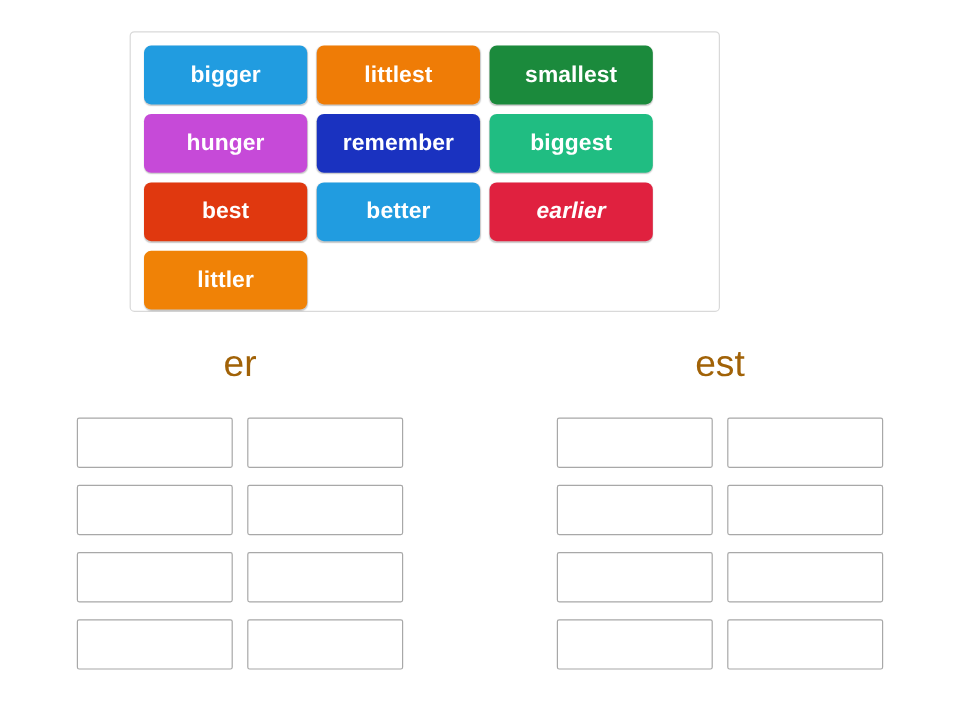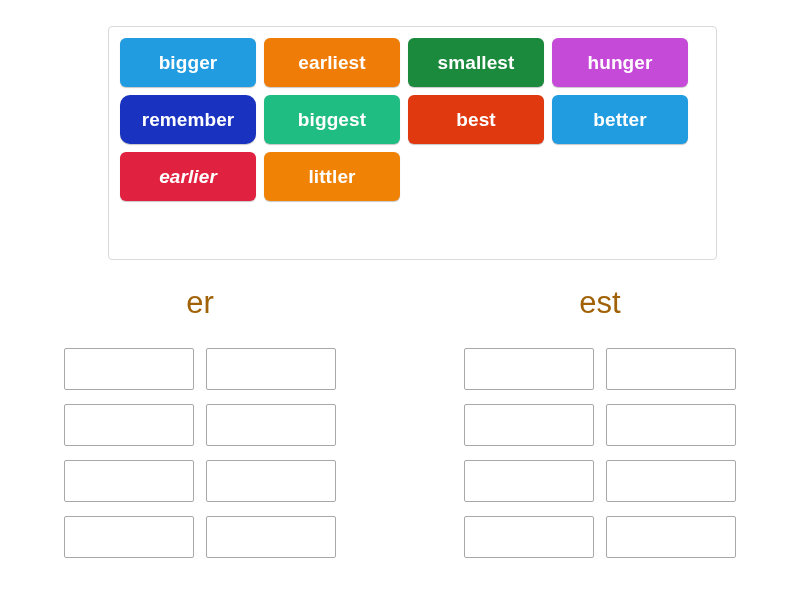--- a/index.html
+++ b/index.html
@@ -13,21 +13,21 @@
     font-family: "Liberation Sans", sans-serif;
     overflow: hidden;
     position: relative;
   }
 
   
   #word-bank {
     position: absolute;
     left: 108px;
     top: 26px;
-    width: 609px;
+    width: 492px;
     height: 234px;
     box-sizing: border-box;
     background: #ffffff;
     border: 1px solid #d9d9d9;
     border-radius: 4px;
     padding: 7px;
   }
   #tile-grid {
     display: flex;
     flex-wrap: wrap;
@@ -94,24 +94,24 @@
     background: #ffffff;
     border-radius: 2px;
   }
 </style>
 </head>
 <body>
 
 <div id="word-bank">
   <div id="tile-grid">
       <div class="tile" style="background: rgb(33, 156, 224);">bigger</div>
-      <div class="tile" style="background: rgb(239, 124, 6);">earliest</div>
+      <div class="tile" style="background: rgb(239, 124, 6);">littlest</div>
       <div class="tile" style="background: rgb(27, 138, 60);">smallest</div>
       <div class="tile" style="background: rgb(198, 74, 216);">hunger</div>
-      <div class="tile" style="background: rgb(26, 50, 192); border-radius: 10px;">remember</div>
+      <div class="tile" style="background: rgb(26, 50, 192);">remember</div>
       <div class="tile" style="background: rgb(32, 189, 130);">biggest</div>
       <div class="tile" style="background: rgb(224, 56, 15);">best</div>
       <div class="tile" style="background: rgb(33, 156, 224);">better</div>
       <div class="tile" style="background: rgb(224, 33, 63); font-style: italic;">earlier</div>
       <div class="tile" style="background: rgb(240, 130, 6);">littler</div>
     </div>
 </div>
 
 <div id="sort-area">
     <div class="sort-column">

